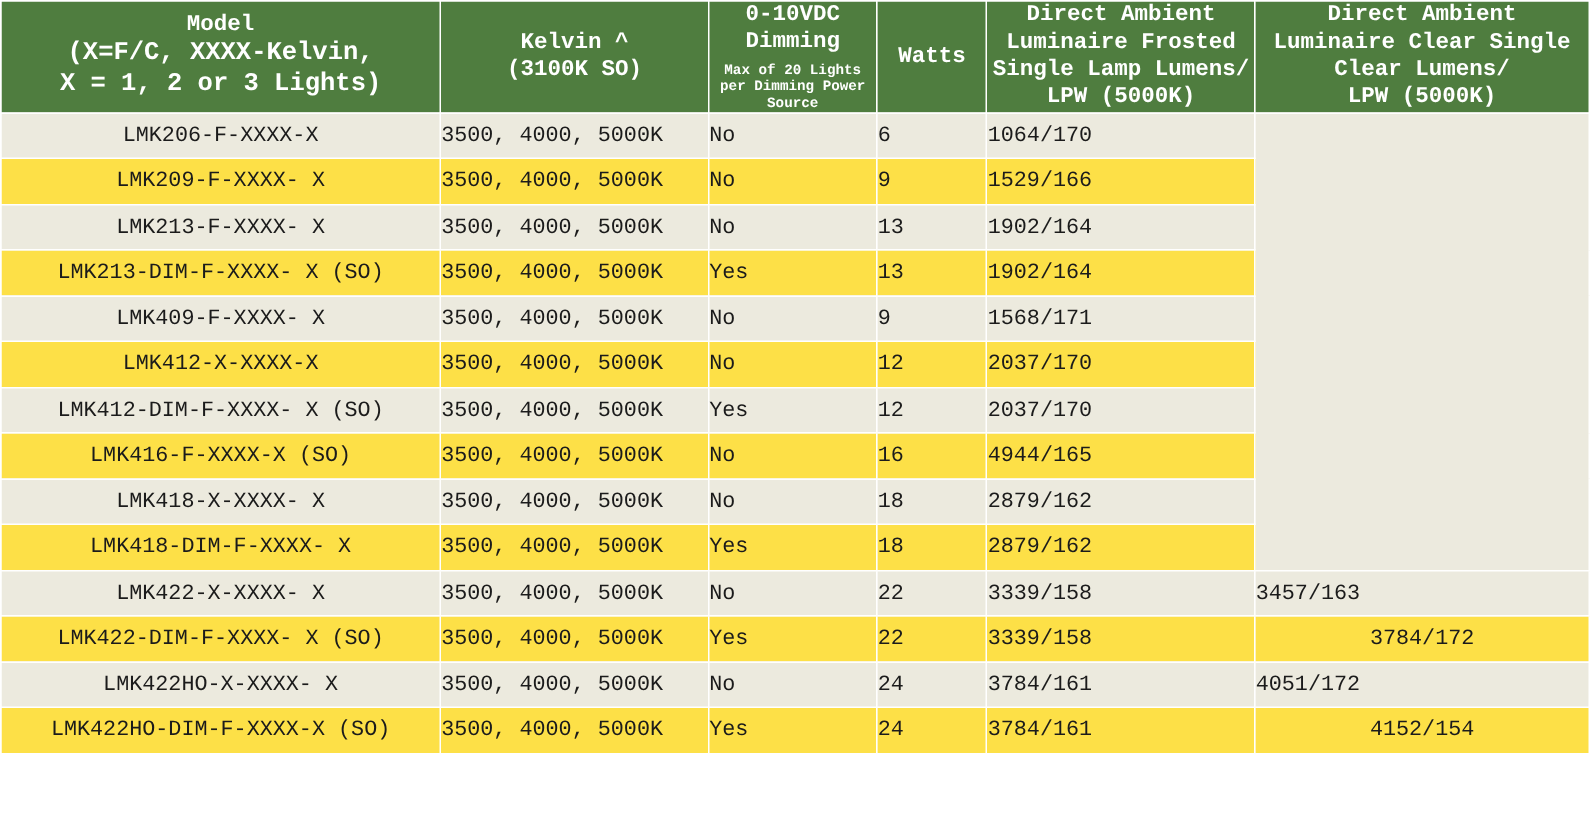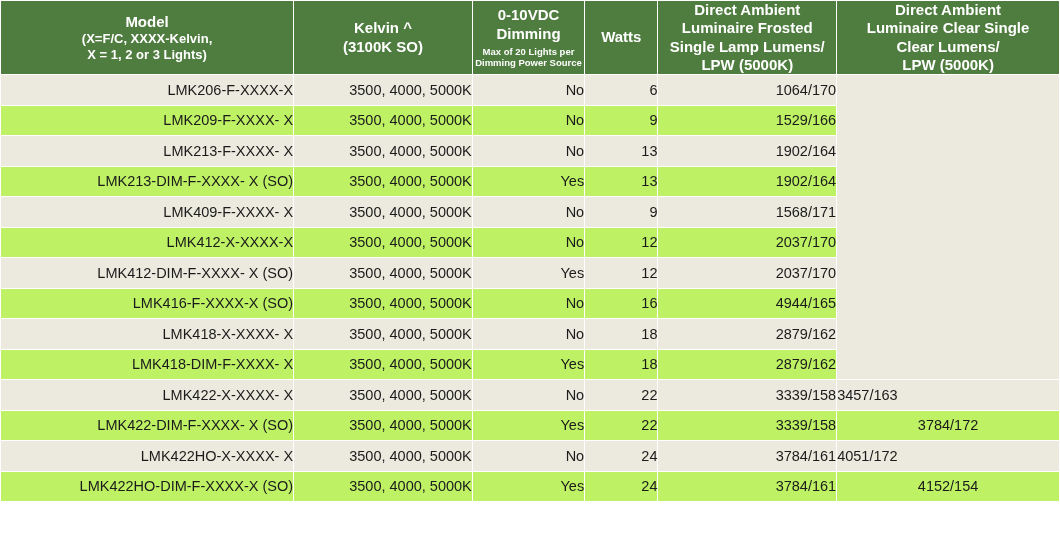--- a/index.html
+++ b/index.html
@@ -11,40 +11,41 @@
     width: 1060px;
     height: 560px;
     font-family: "Liberation Sans", sans-serif;
     overflow: hidden;
   }
   #spec-table {
     border-collapse: collapse;
     width: 1060px;
     height: 424px;
     table-layout: fixed;
+    font-family: Liberation Mono, monospace;
   }
   #spec-table th, #spec-table td {
     border: 1px solid #ffffff;
     padding: 0;
     vertical-align: middle;
   }
   thead th {
     background: #4f7d3f;
     color: #ffffff;
     font-weight: bold;
     text-align: center;
     line-height: 1.22;
     padding: 6px 4px;
   }
   .hdr-main {
     font-size: 15px;
     display: block;
   }
   .hdr-sub {
-    font-size: 13px;
+    font-size: 17px;
     display: block;
   }
   .hdr-small {
     font-size: 9.5px;
     display: block;
     line-height: 1.2;
     margin-top: 3px;
   }
   
   col.c-model   { width: 292px; }
@@ -53,29 +54,29 @@
   col.c-watts   { width: 73px; }
   col.c-frost   { width: 178px; }
   col.c-clear   { width: 222px; }
 
   tbody td {
     font-size: 14.5px;
     color: #1b1b1b;
     height: 29.5px;
   }
   td.model {
-    text-align: right;
+    text-align: center;
     padding-left: 12px;
   }
   td.ctr {
-    text-align: right;
+    text-align: left;
   }
   
   tr.odd td { background: #eceade; }
-  tr.even td { background: #bef264; }
+  tr.even td { background: #fde047; }
 
   
   td.clear-empty {
     background: #b7c9a8;
   }
   td.clear-val-dark {
     background: #b7c9a8;
     text-align: center;
   }
   td.clear-val-light {

